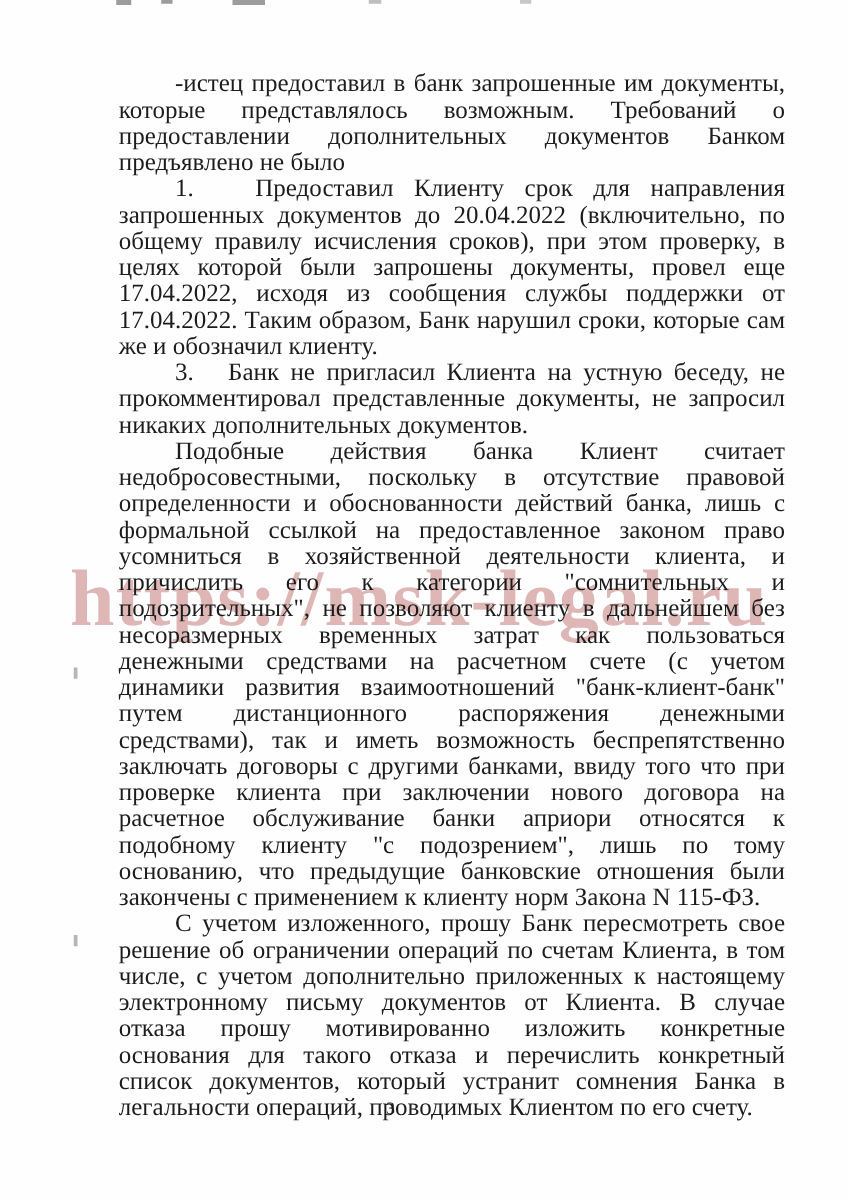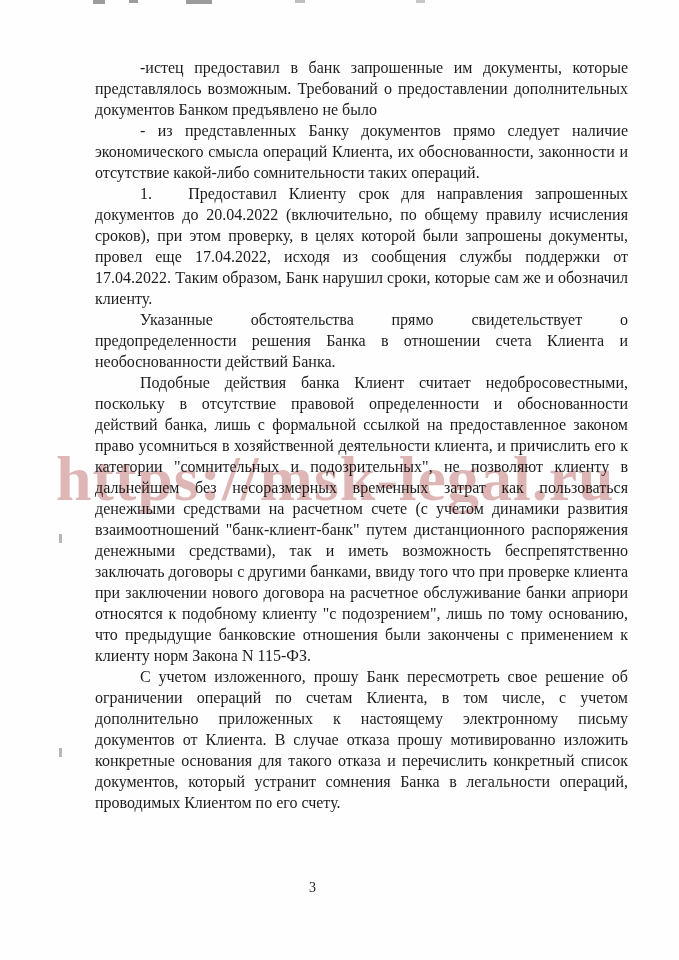--- a/index.html
+++ b/index.html
@@ -37,21 +37,21 @@
   }
   .content {
     position: absolute;
     left: 95px;
     top: 57px;
     width: 533px;
     z-index: 1;
   }
   p.body {
     margin: 0;
-    font-size: 16px;
+    font-size: 20px;
     line-height: 21px;
     text-align: justify;
     text-indent: 45px;
   }
   p.bold { font-weight: normal; }
   .page-number {
     position: absolute;
     left: 0;
     right: 54px;
     top: 880px;
@@ -84,23 +84,22 @@
   <span class="artifact a2"></span>
   <span class="artifact a3"></span>
   <span class="artifact a4"></span>
   <span class="artifact a5"></span>
   <span class="artifact a6"></span>
   <span class="artifact a7"></span>
 
   <div class="content">
 
     <p class="body">-истец предоставил в банк запрошенные им документы, которые представлялось возможным. Требований о предоставлении дополнительных документов Банком предъявлено не было</p>
-    <p class="body">- из представленных Банку документов прямо следует наличие экономического смысла операций Клиента, их обоснованности, законности и отсутствие какой-либо сомнительности таких операций.</p>
     <p class="body bold">1.&nbsp;&nbsp;&nbsp;Предоставил Клиенту срок для направления запрошенных документов до 20.04.2022 (включительно, по общему правилу исчисления сроков), при этом проверку, в целях которой были запрошены документы, провел еще 17.04.2022, исходя из сообщения службы поддержки от 17.04.2022. Таким образом, Банк нарушил сроки, которые сам же и обозначил клиенту.</p>
-    <p class="body bold">Указанные обстоятельства прямо свидетельствует о предопределенности решения Банка в отношении счета Клиента и необоснованности действий Банка.</p>
+    <p class="body bold">3.&nbsp;&nbsp;&nbsp;Банк не пригласил Клиента на устную беседу, не прокомментировал представленные документы, не запросил никаких дополнительных документов.</p>
     <p class="body">Подобные действия банка Клиент считает недобросовестными, поскольку в отсутствие правовой определенности и обоснованности действий банка, лишь с формальной ссылкой на предоставленное законом право усомниться в хозяйственной деятельности клиента, и причислить его к категории "сомнительных и подозрительных", не позволяют клиенту в дальнейшем без несоразмерных временных затрат как пользоваться денежными средствами на расчетном счете (с учетом динамики развития взаимоотношений "банк-клиент-банк" путем дистанционного распоряжения денежными средствами), так и иметь возможность беспрепятственно заключать договоры с другими банками, ввиду того что при проверке клиента при заключении нового договора на расчетное обслуживание банки априори относятся к подобному клиенту "с подозрением", лишь по тому основанию, что предыдущие банковские отношения были закончены с применением к клиенту норм Закона N 115-ФЗ.</p>
     <p class="body">С учетом изложенного, прошу Банк пересмотреть свое решение об ограничении операций по счетам Клиента, в том числе, с учетом дополнительно приложенных к настоящему электронному письму документов от Клиента. В случае отказа прошу мотивированно изложить конкретные основания для такого отказа и перечислить конкретный список документов, который устранит сомнения Банка в легальности операций, проводимых Клиентом по его счету.</p>
 
   </div>
 
   <div class="page-number">3</div>
 
 </div>
 
 </body></html>

